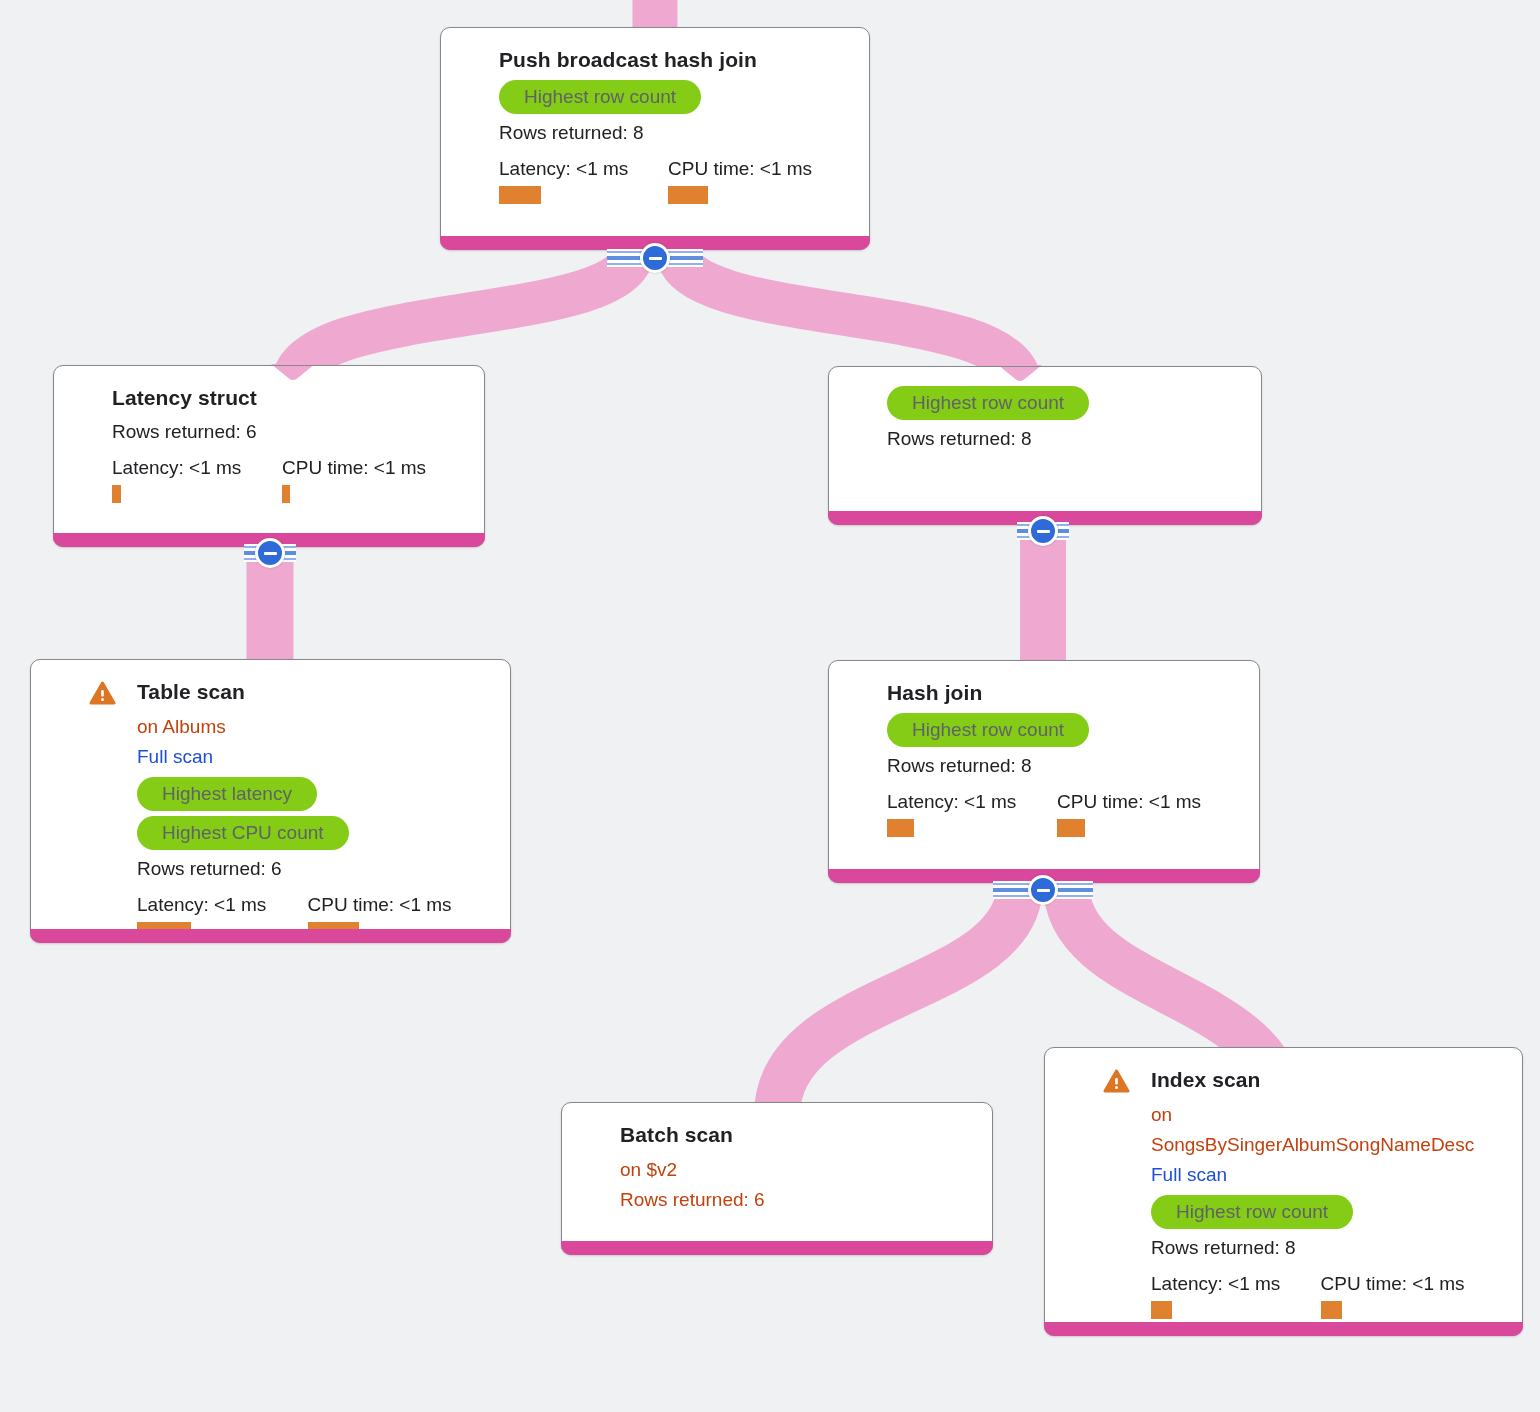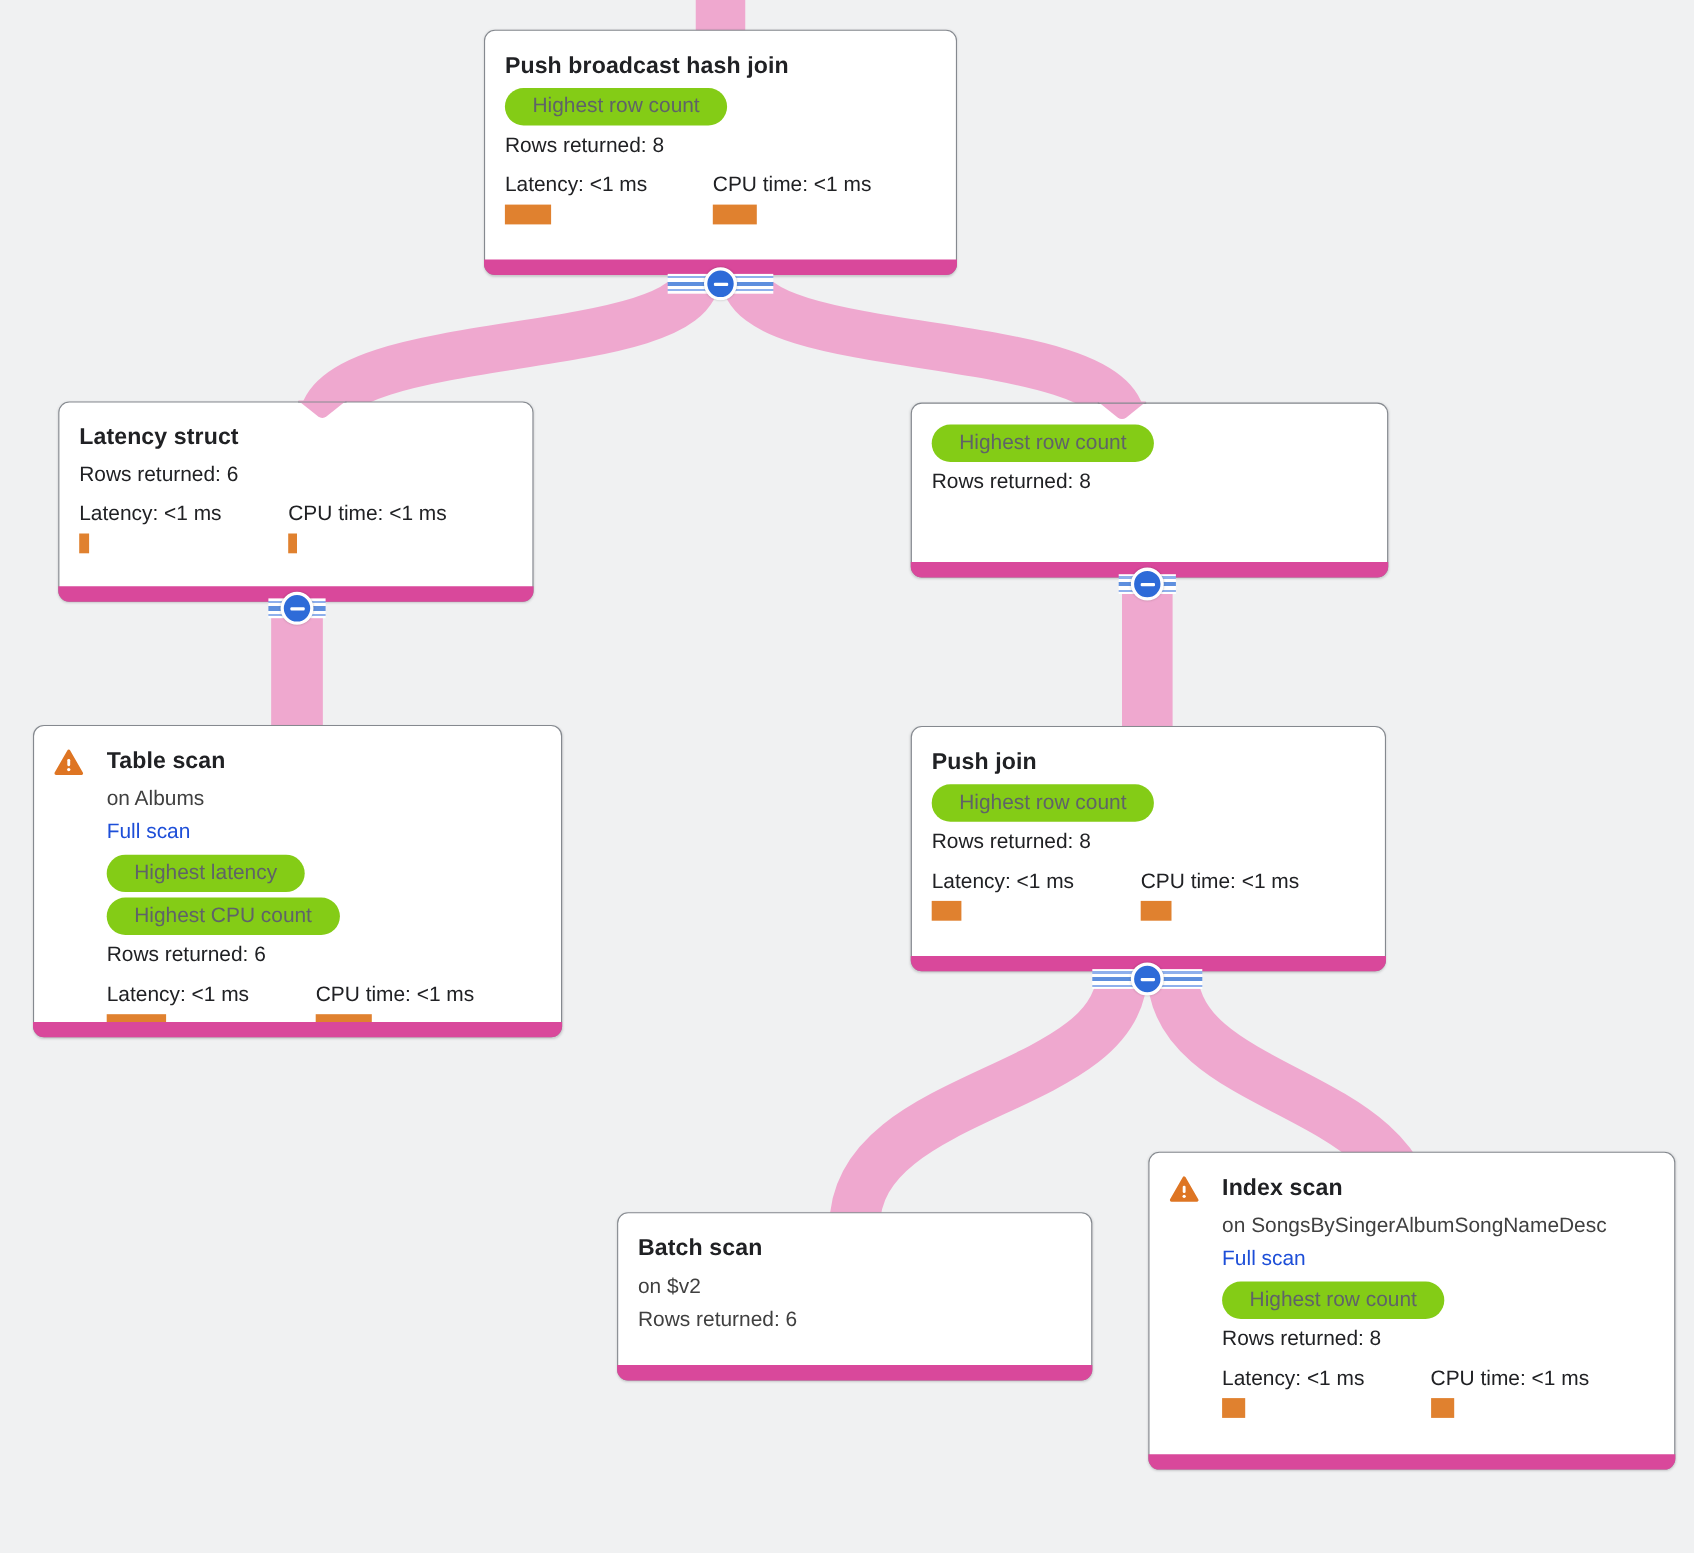--- a/index.html
+++ b/index.html
@@ -16,26 +16,26 @@
   .node{
     position:absolute;z-index:2;background:#ffffff;
     border:1px solid #85898F;border-radius:10px;
     box-shadow:0 1px 2px rgba(60,64,67,.22);
     box-sizing:border-box;
   }
   .accent{
     position:absolute;left:-1px;right:-1px;bottom:-1px;height:14px;
     background:#D9489B;border-radius:0 0 10px 10px;
   }
-  .node-body{padding:14px 32px 0 18px;}
+  .node-body{padding:14px 32px 0 18px;margin-left:40px;}
   .title-row{display:flex;align-items:center;gap:21px;}
   .warn{width:27px;height:24px;flex:0 0 auto;display:block;}
   .title{font-size:21px;line-height:28px;font-weight:600;letter-spacing:.1px;margin:4px 0 6px;}
   .indented{margin-left:48px;}
-  .sub{font-size:19px;line-height:30px;color:#404040;}
+  .sub{font-size:19px;line-height:30px;color:#c2410c;}
   .scan{font-size:19px;line-height:30px;color:#1d4ed8;}
   .badge-row{margin:5px 0;}
   .badge{
     display:inline-flex;align-items:center;height:34px;padding:0 25px;
     border-radius:17px;background:#84cc16;color:#5F6368;font-size:19px;
   }
   .rows{font-size:19px;line-height:28px;margin-top:4px;}
   .metrics{display:flex;margin-top:9px;}
   .metric{width:190px;}
   .metric-label{font-size:19px;line-height:26px;}
@@ -144,21 +144,21 @@
           <div class="metric-bar" style="width: 51px;"></div>
         </div>
       </div>
     </div>
   </div>
   <div class="accent"></div>
 </div>
 
 <div class="node" style="left:828px;top:660px;width:432px;height:223px">
   <div class="node-body">
-    <div class="title">Push join</div>
+    <div class="title">Hash join</div>
     <div class="badge-row"><span class="badge">Highest row count</span></div>
     <div class="rows">Rows returned: 8</div>
     <div class="metrics">
       <div class="metric">
         <div class="metric-label">Latency: &lt;1 ms</div>
         <div class="metric-bar" style="width: 27px;"></div>
       </div>
       <div class="metric">
         <div class="metric-label">CPU time: &lt;1 ms</div>
         <div class="metric-bar" style="width: 28px;"></div>

